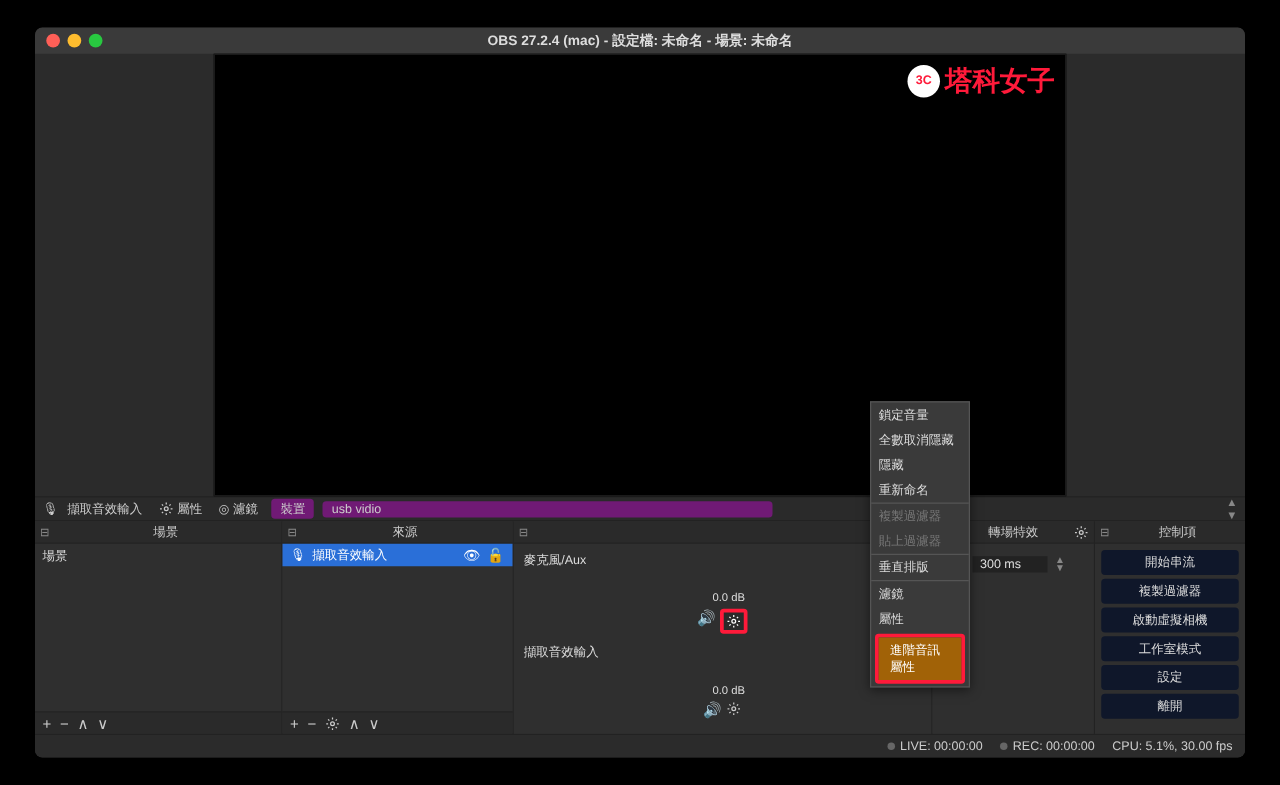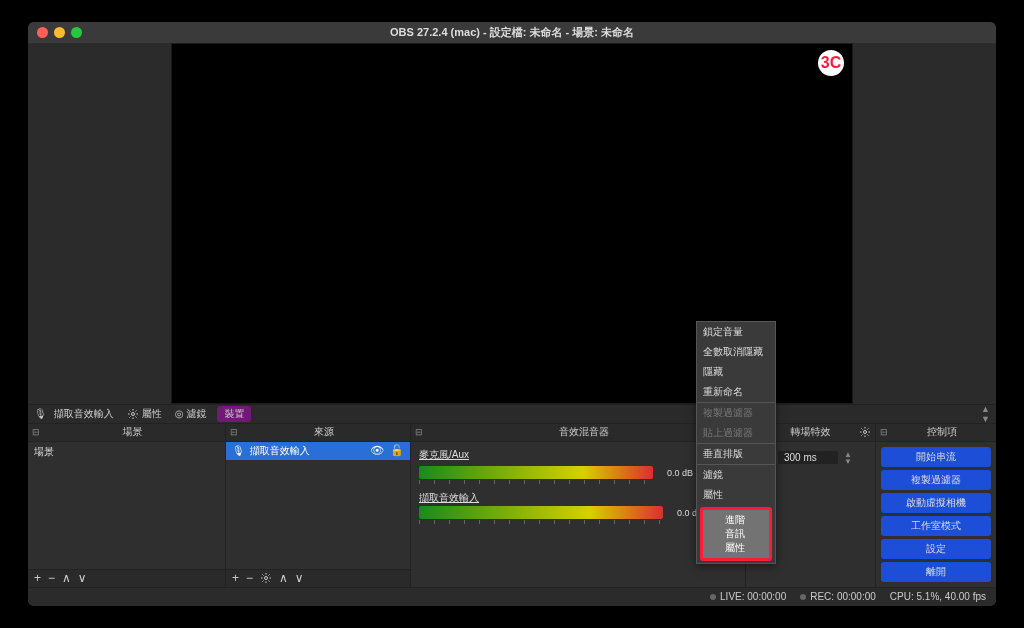--- a/index.html
+++ b/index.html
@@ -9,21 +9,21 @@
 .titlebar { height: 22px; background: #3a3a3a; display: flex; align-items: center; position: relative; }
 .traffic { display: flex; gap: 6px; margin-left: 9px; }
 .dot { width: 11px; height: 11px; border-radius: 50%; }
 .dot.r { background: #ff5f57; } .dot.y { background: #febc2e; } .dot.g { background: #28c840; }
 .title { position: absolute; left: 0; right: 0; text-align: center; font-size: 11px; color: #ddd; font-weight: 600; }
 
 .preview-row { display: flex; height: 375px; background: #2a2a2a; }
 .side { width: 143px; background: #2b2b2b; }
 .preview { flex: 1; background: #000; border: 1px solid #1a1a1a; position: relative; }
 .watermark { position: absolute; right: 8px; top: 6px; color: #ff1a3a; font-size: 22px; font-weight: 700; display: flex; align-items: center; gap: 4px; }
-.wm-av { width: 26px; height: 26px; background: #fff; border-radius: 50%; color: #ff1a3a; font-size: 16px; display: flex; align-items: center; justify-content: center; }
+.wm-av { width: 26px; height: 26px; background: #fff; border-radius: 50%; color: #ff1a3a; font-size: 10px; display: flex; align-items: center; justify-content: center; }
 
 .src-hdr { height: 20px; background: #2a2a2a; display: flex; align-items: center; font-size: 10px; color: #ccc; padding: 0 6px; border-top: 1px solid #222; border-bottom: 1px solid #222; gap: 3px; }
 .sh-label { margin-left: 4px; }
 .sh-tool { margin-left: 10px; display: flex; align-items: center; gap: 3px; }
 .crumb { background: #701a75; padding: 1px 7px; border-radius: 3px; margin-left: 4px; }
 .crumb.wide { width: 360px; display: inline-block; }
 .sh-updown { margin-left: auto; color: #888; font-size: 9px; }
 
 .panels { flex: 1; display: flex; background: #2f2f2f; }
 .panel { border-right: 1px solid #222; display: flex; flex-direction: column; position: relative; }
@@ -31,47 +31,47 @@
 .ph-title { flex: 1; text-align: center; }
 .drag-icon { width: 12px; color: #888; font-size: 9px; }
 .panel-body { flex: 1; background: #2f2f2f; position: relative; }
 .panel-foot { height: 18px; background: #2a2a2a; display: flex; align-items: center; gap: 7px; padding: 0 6px; font-size: 12px; color: #ccc; border-top: 1px solid #222; }
 .pf-btn { cursor: pointer; }
 .scene-row { padding: 3px 6px; font-size: 10px; color: #ddd; }
 .source-row { padding: 2px 6px; font-size: 10px; background: #2a6fd8; color: #fff; display: flex; align-items: center; gap: 5px; }
 .eye { margin-left: auto; display: flex; gap: 6px; font-size: 11px; }
 
 .mixer { padding: 4px 8px; font-size: 10px; color: #ddd; }
-.mx-label { margin: 2px 0 1px; text-decoration: underline; }
+.mx-label { margin: 2px 0 1px; }
 .mx-bar { height: 13px; background: linear-gradient(90deg,#1a8a1a 0%,#d8d000 70%,#d83030 100%); border-radius: 2px; position: relative; }
 .mx-bar::after { content:""; position:absolute; left:0; right:0; bottom:-5px; height:4px; background: repeating-linear-gradient(90deg,#666 0,#666 1px,transparent 1px,transparent 15px); }
-.mx-row { display: flex; align-items: center; gap: 4px; margin-bottom: 8px; }
+.mx-row { display: flex; align-items: center; gap: 4px; margin-bottom: 8px; flex-direction: column; }
 .mx-slot { flex: 1; }
 .mx-db { font-size: 9px; color: #ddd; width: 36px; text-align: right; }
 .mx-ctrl { color: #ddd; font-size: 12px; display: flex; gap: 3px; }
 .hl-red { border: 3px solid #ff1a3a; border-radius: 3px; padding: 1px 2px; background: #2a2a2a; }
 
 .trans-body { padding: 6px; font-size: 10px; color: #ddd; }
 .field-row { display: flex; align-items: center; gap: 6px; margin: 3px 0; }
 .field-val { background: #222; padding: 1px 6px; width: 60px; display: inline-block; }
 .stepper { color: #888; font-size: 8px; line-height: 7px; }
 
 .ctrl-list { padding: 5px; display: flex; flex-direction: column; gap: 3px; }
-.ctrl-btn { background: #1d4ed8; color: #ddd; font-size: 10px; text-align: center; padding: 3px 0; border-radius: 3px; cursor: pointer; }
+.ctrl-btn { background: #0f172a; color: #ddd; font-size: 10px; text-align: center; padding: 3px 0; border-radius: 3px; cursor: pointer; }
 
 .statusbar { height: 20px; background: #2b2b2b; border-top: 1px solid #222; display: flex; align-items: center; justify-content: flex-end; gap: 14px; padding: 0 10px; font-size: 10px; color: #ccc; }
 .sb-item { display: flex; align-items: center; gap: 4px; }
 .sb-dot { width:6px; height:6px; border-radius:50%; background:#666; display:inline-block; }
 
 .ctx-menu { position: absolute; left: 696px; top: 321px; width: 80px; background: #3a3a3a; border: 1px solid #555; font-size: 10px; color: #ddd; z-index: 10; box-shadow: 0 2px 8px rgba(0,0,0,.5); }
 .ctx-item { padding: 3px 6px; cursor: pointer; }
 .ctx-item.disabled { color: #777; }
 .ctx-sep { border-top: 1px solid #555; margin: 0; }
 .ctx-hl { margin: 2px 3px; }
-.ctx-hl .inner { background: #737373; color: #fff; padding: 3px 22px; }
+.ctx-hl .inner { background: #a16207; color: #fff; padding: 3px 9px; }
 .hl-red-wrap { border: 3px solid #ff1a3a; border-radius: 3px; }
 
 svg { display: block; }
 .gear { width: 12px; height: 12px; }
 </style>
 </head>
 <body>
 
 <div class="window">
   <div class="titlebar">
@@ -81,40 +81,42 @@
       <div class="dot g"></div>
     </div>
     <div class="title">OBS 27.2.4 (mac) - 設定檔: 未命名 - 場景: 未命名</div>
   </div>
 
   <div class="preview-row">
     <div class="side"></div>
     <div class="preview">
       <div class="watermark">
         <div class="wm-av">3C</div>
+        <span>塔科女子</span>
       </div>
     </div>
     <div class="side"></div>
   </div>
 
   <div class="src-hdr">
     <span>🎙</span>
     <span class="sh-label">擷取音效輸入</span>
     <span class="sh-tool">
       <svg class="gear" viewBox="0 0 24 24">
           <circle cx="12" cy="12" r="3" fill="none" stroke="#ccc" stroke-width="2"></circle>
           <path d="M12 2v3M12 19v3M2 12h3M19 12h3M5 5l2 2M17 17l2 2M5 19l2-2M17 7l2-2" stroke="#ccc" stroke-width="2"></path>
         </svg>
       <span>屬性</span>
     </span>
     <span class="sh-tool">
       <span>◎</span>
       <span>濾鏡</span>
     </span>
     <span class="crumb" style="margin-left:8px">裝置</span>
+    <span class="crumb wide">usb vidio</span>
     <span class="sh-updown">▲<br>▼</span>
   </div>
 
   <div class="panels">
 
     <div class="panel" style="width:198px">
       <div class="panel-hdr">
         <span class="drag-icon">⊟</span>
         <span class="ph-title">場景</span>
       </div>
@@ -154,21 +156,20 @@
             </svg>
         </span>
         <span class="pf-btn">∧</span>
         <span class="pf-btn">∨</span>
       </div>
     </div>
 
     <div class="panel" style="flex:1">
       <div class="panel-hdr">
         <span class="drag-icon">⊟</span>
-        <span class="ph-title">音效混音器</span>
       </div>
       <div class="panel-body mixer">
         <div class="mx-label">麥克風/Aux</div>
         <div class="mx-row">
           <div class="mx-slot">
               <div class="mx-bar"></div>
             </div>
           <div class="mx-db">0.0 dB</div>
           <div class="mx-ctrl">
             <span>🔊</span>
@@ -236,21 +237,21 @@
 
   <div class="statusbar">
     <span class="sb-item">
         <span class="sb-dot"></span>
         <span>LIVE: 00:00:00</span>
       </span>
     <span class="sb-item">
         <span class="sb-dot"></span>
         <span>REC: 00:00:00</span>
       </span>
-    <span class="sb-item">CPU: 5.1%, 40.00 fps</span>
+    <span class="sb-item">CPU: 5.1%, 30.00 fps</span>
   </div>
 </div>
 
 <div class="ctx-menu">
   <div class="ctx-item">鎖定音量</div>
   <div class="ctx-item">全數取消隱藏</div>
   <div class="ctx-item">隱藏</div>
   <div class="ctx-item">重新命名</div>
   <div class="ctx-sep"></div>
   <div class="ctx-item disabled">複製過濾器</div>

